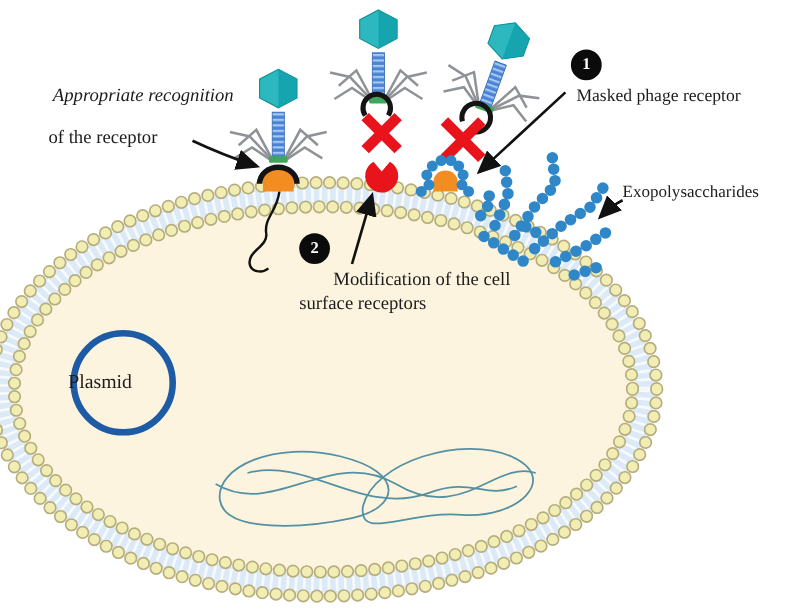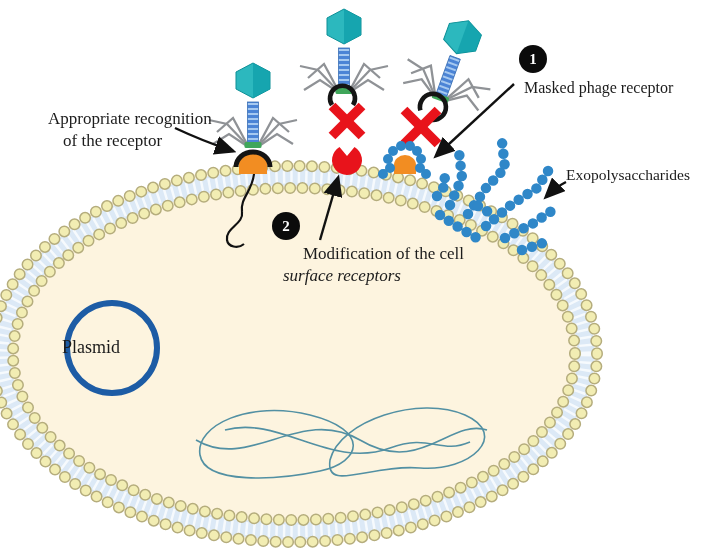--- a/index.html
+++ b/index.html
@@ -113,26 +113,26 @@
     </g>
 
     <g fill="none" stroke="#111" stroke-width="2.4">
       <path d="M175,128 C205,142 218,146 233,151" marker-end="url(#ah)"></path>
       <path d="M514,84 L436,156" marker-end="url(#ah)"></path>
       <path d="M566,182 C558,186 552,191 546,197" marker-end="url(#ah)"></path>
       <path d="M320,240 L338,178" marker-end="url(#ah)"></path>
     </g>
   </svg>
 
-  <div class="lbl" style="left:48px;top:108px;">Appropriate recognition</div>
-  <div class="lbl" style="left:44px;top:130px;margin-left:19px;">of the receptor</div>
+  <div class="lbl" style="left:48px;top:76px;font-style:italic;">Appropriate recognition</div>
+  <div class="lbl" style="left:44px;top:114px;">of the receptor</div>
 
   <div class="badge" style="left:519px;top:45px;">1</div>
   <div class="lbl" style="left:524px;top:77px;font-size:16px;">Masked phage receptor</div>
 
   <div class="lbl" style="left:566px;top:164px;font-size:15.5px;">Exopolysaccharides</div>
 
   <div class="badge" style="left:272px;top:212px;">2</div>
   <div class="lbl" style="left:283px;top:243px;margin-left:20px;">Modification of the cell</div>
-  <div class="lbl" style="left:283px;top:265px;font-style:italic;">surface receptors</div>
+  <div class="lbl" style="left:272px;top:265px;">surface receptors</div>
 
   <div class="plasmid-lbl">Plasmid</div>
 </div>
 
 </body></html>

